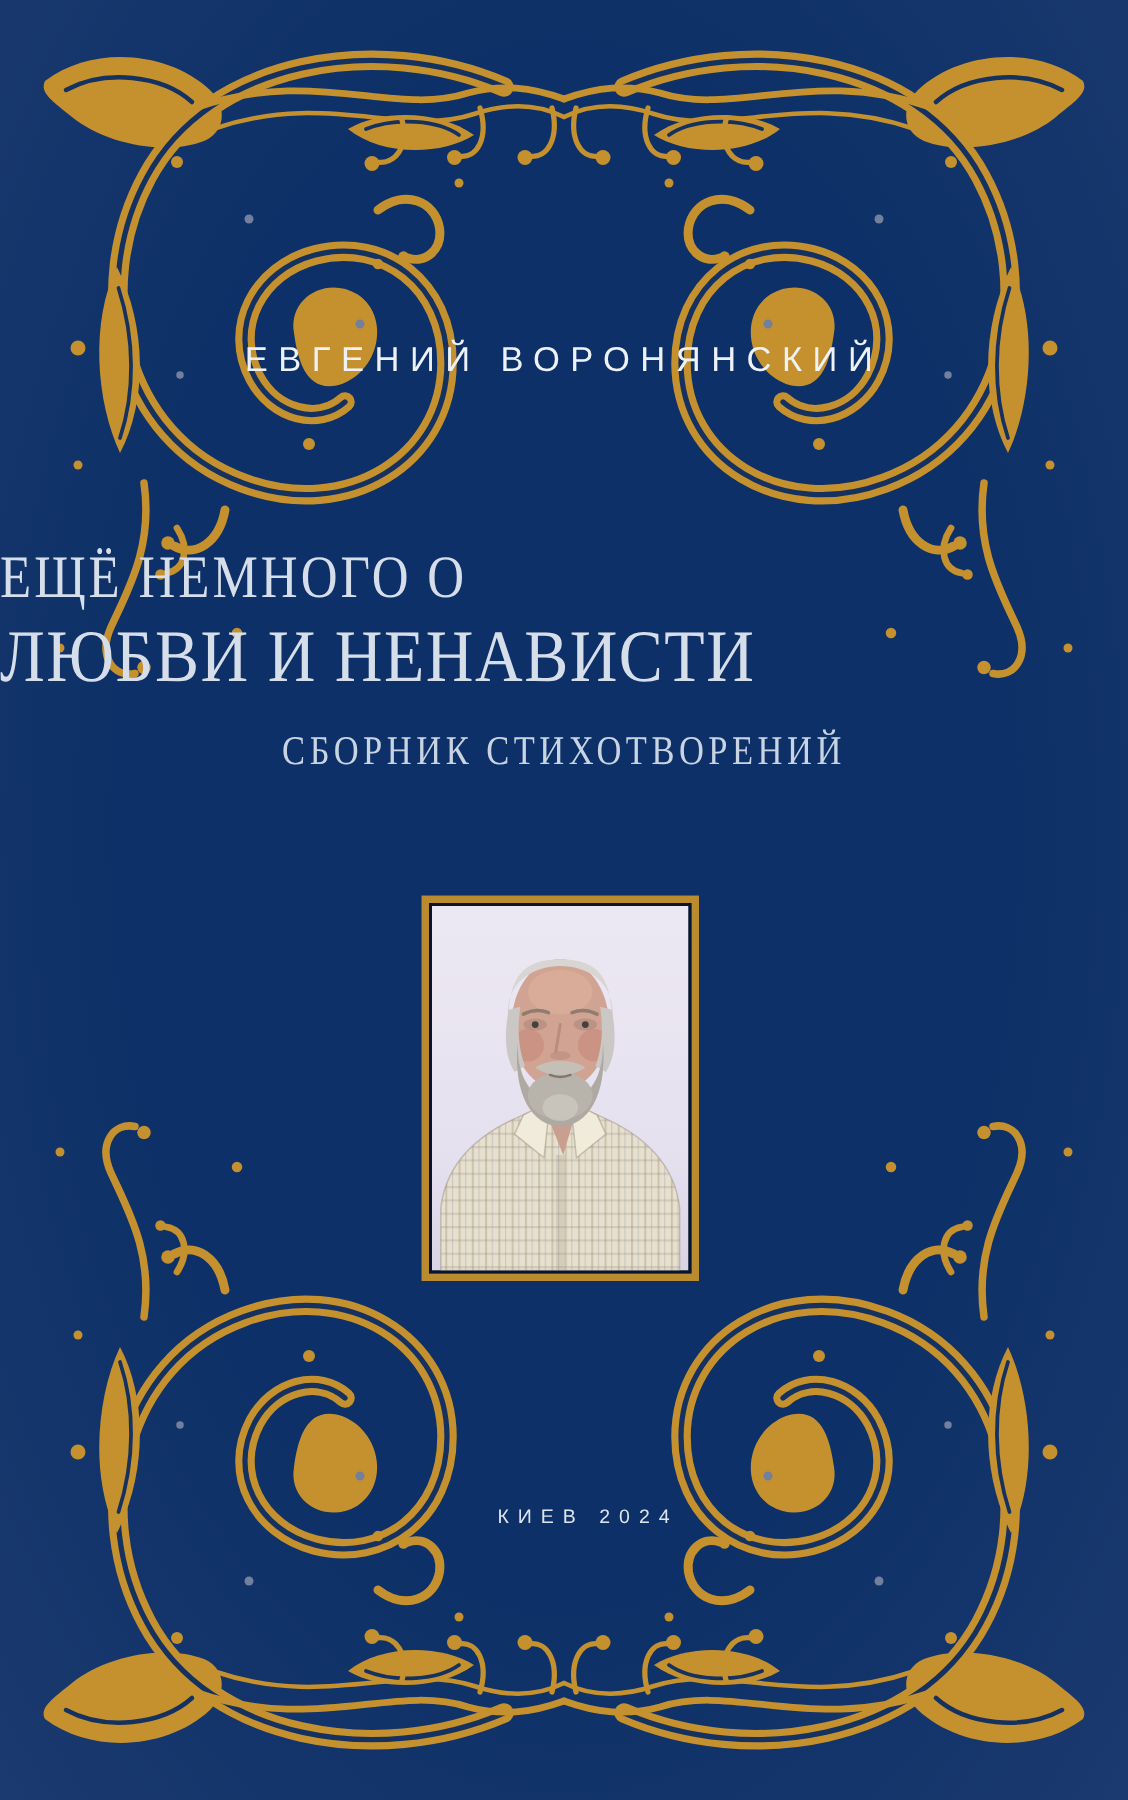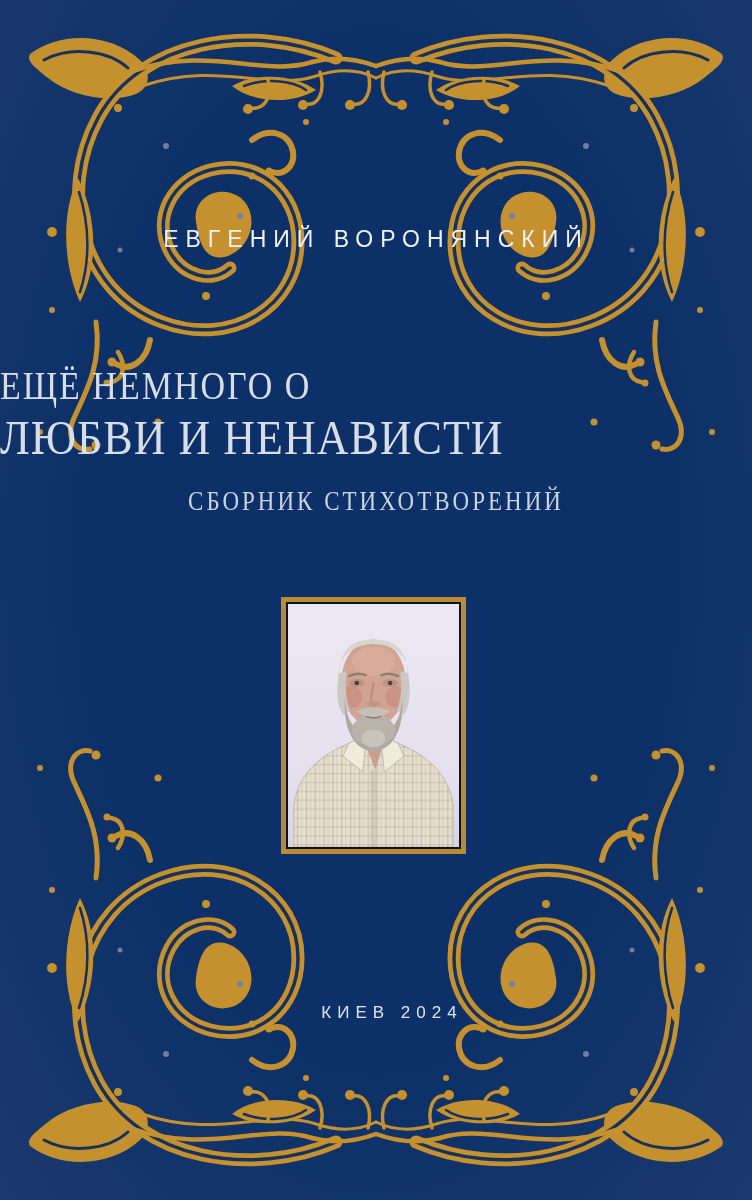--- a/index.html
+++ b/index.html
@@ -37,21 +37,21 @@
   }
   .subtitle{
     top:486px;
     font-family:"Liberation Serif",serif;font-weight:400;
     font-size:23px;letter-spacing:3px;
     color:var(--subtitle-text,#c9d4e2);
     transform:scaleY(1.18);transform-origin:center top;
   }
   .imprint{
     top:1003px;
-    font-size:17px;letter-spacing:6px;font-weight:500;
+    font-size:13px;letter-spacing:6px;font-weight:500;
     color:var(--imprint-text,#dde4ee);
     margin-left:32px;
   }
   .photo-frame{
     position:absolute;left:281px;top:597px;width:185px;height:257px;
     box-sizing:border-box;
     border:5px solid var(--photo-frame,#bb8c2f);
     background:#0a1c3d;
   }
   .photo-inner{

